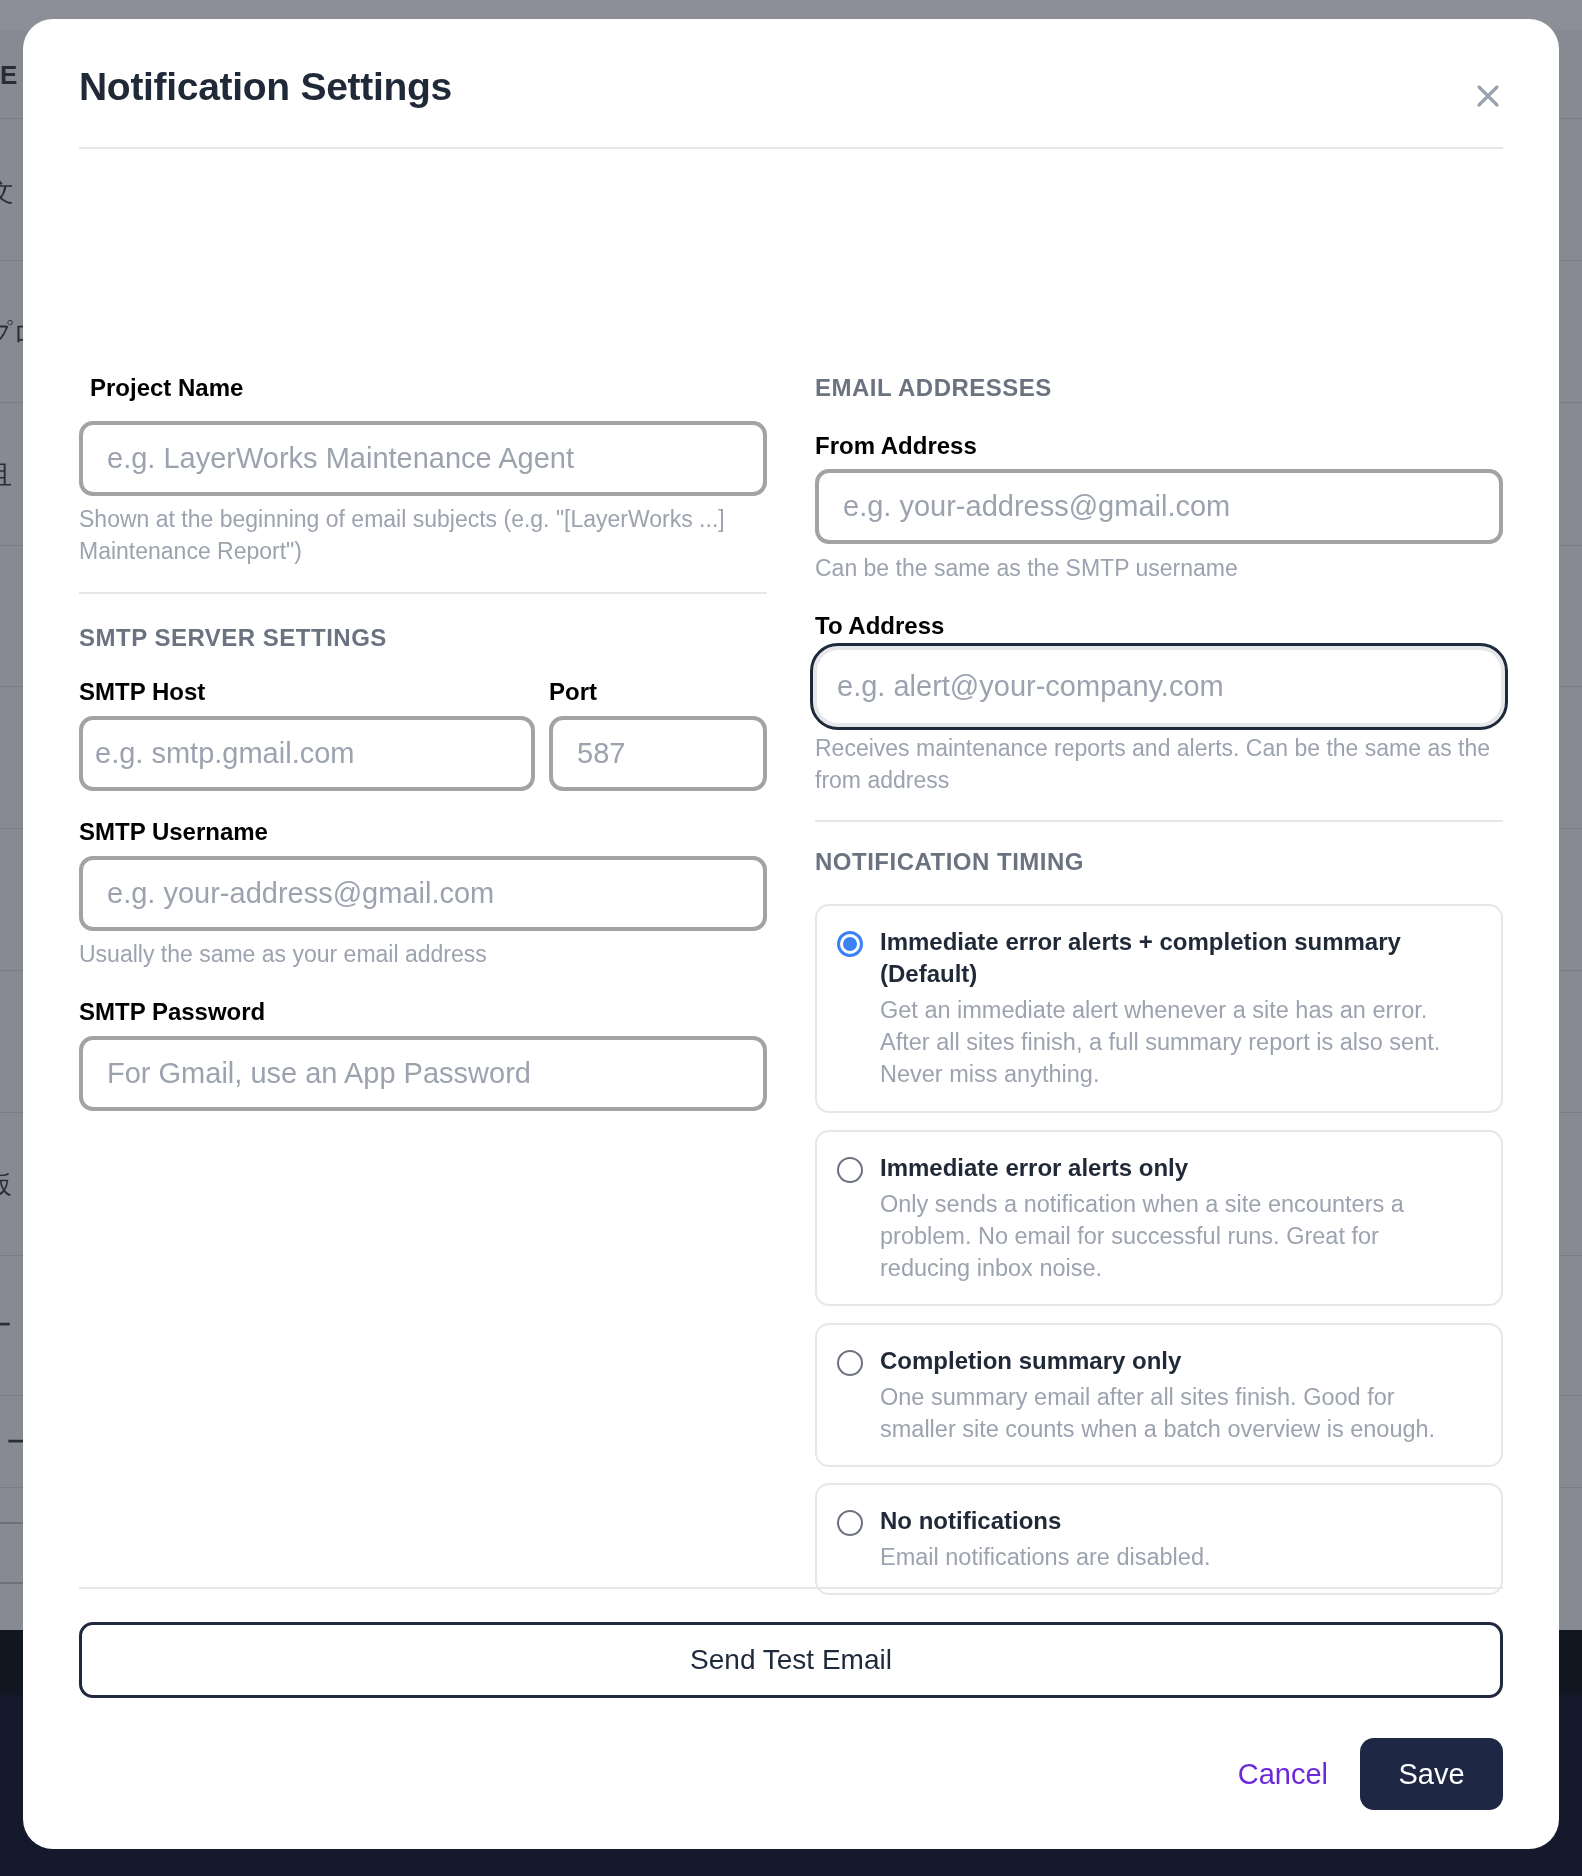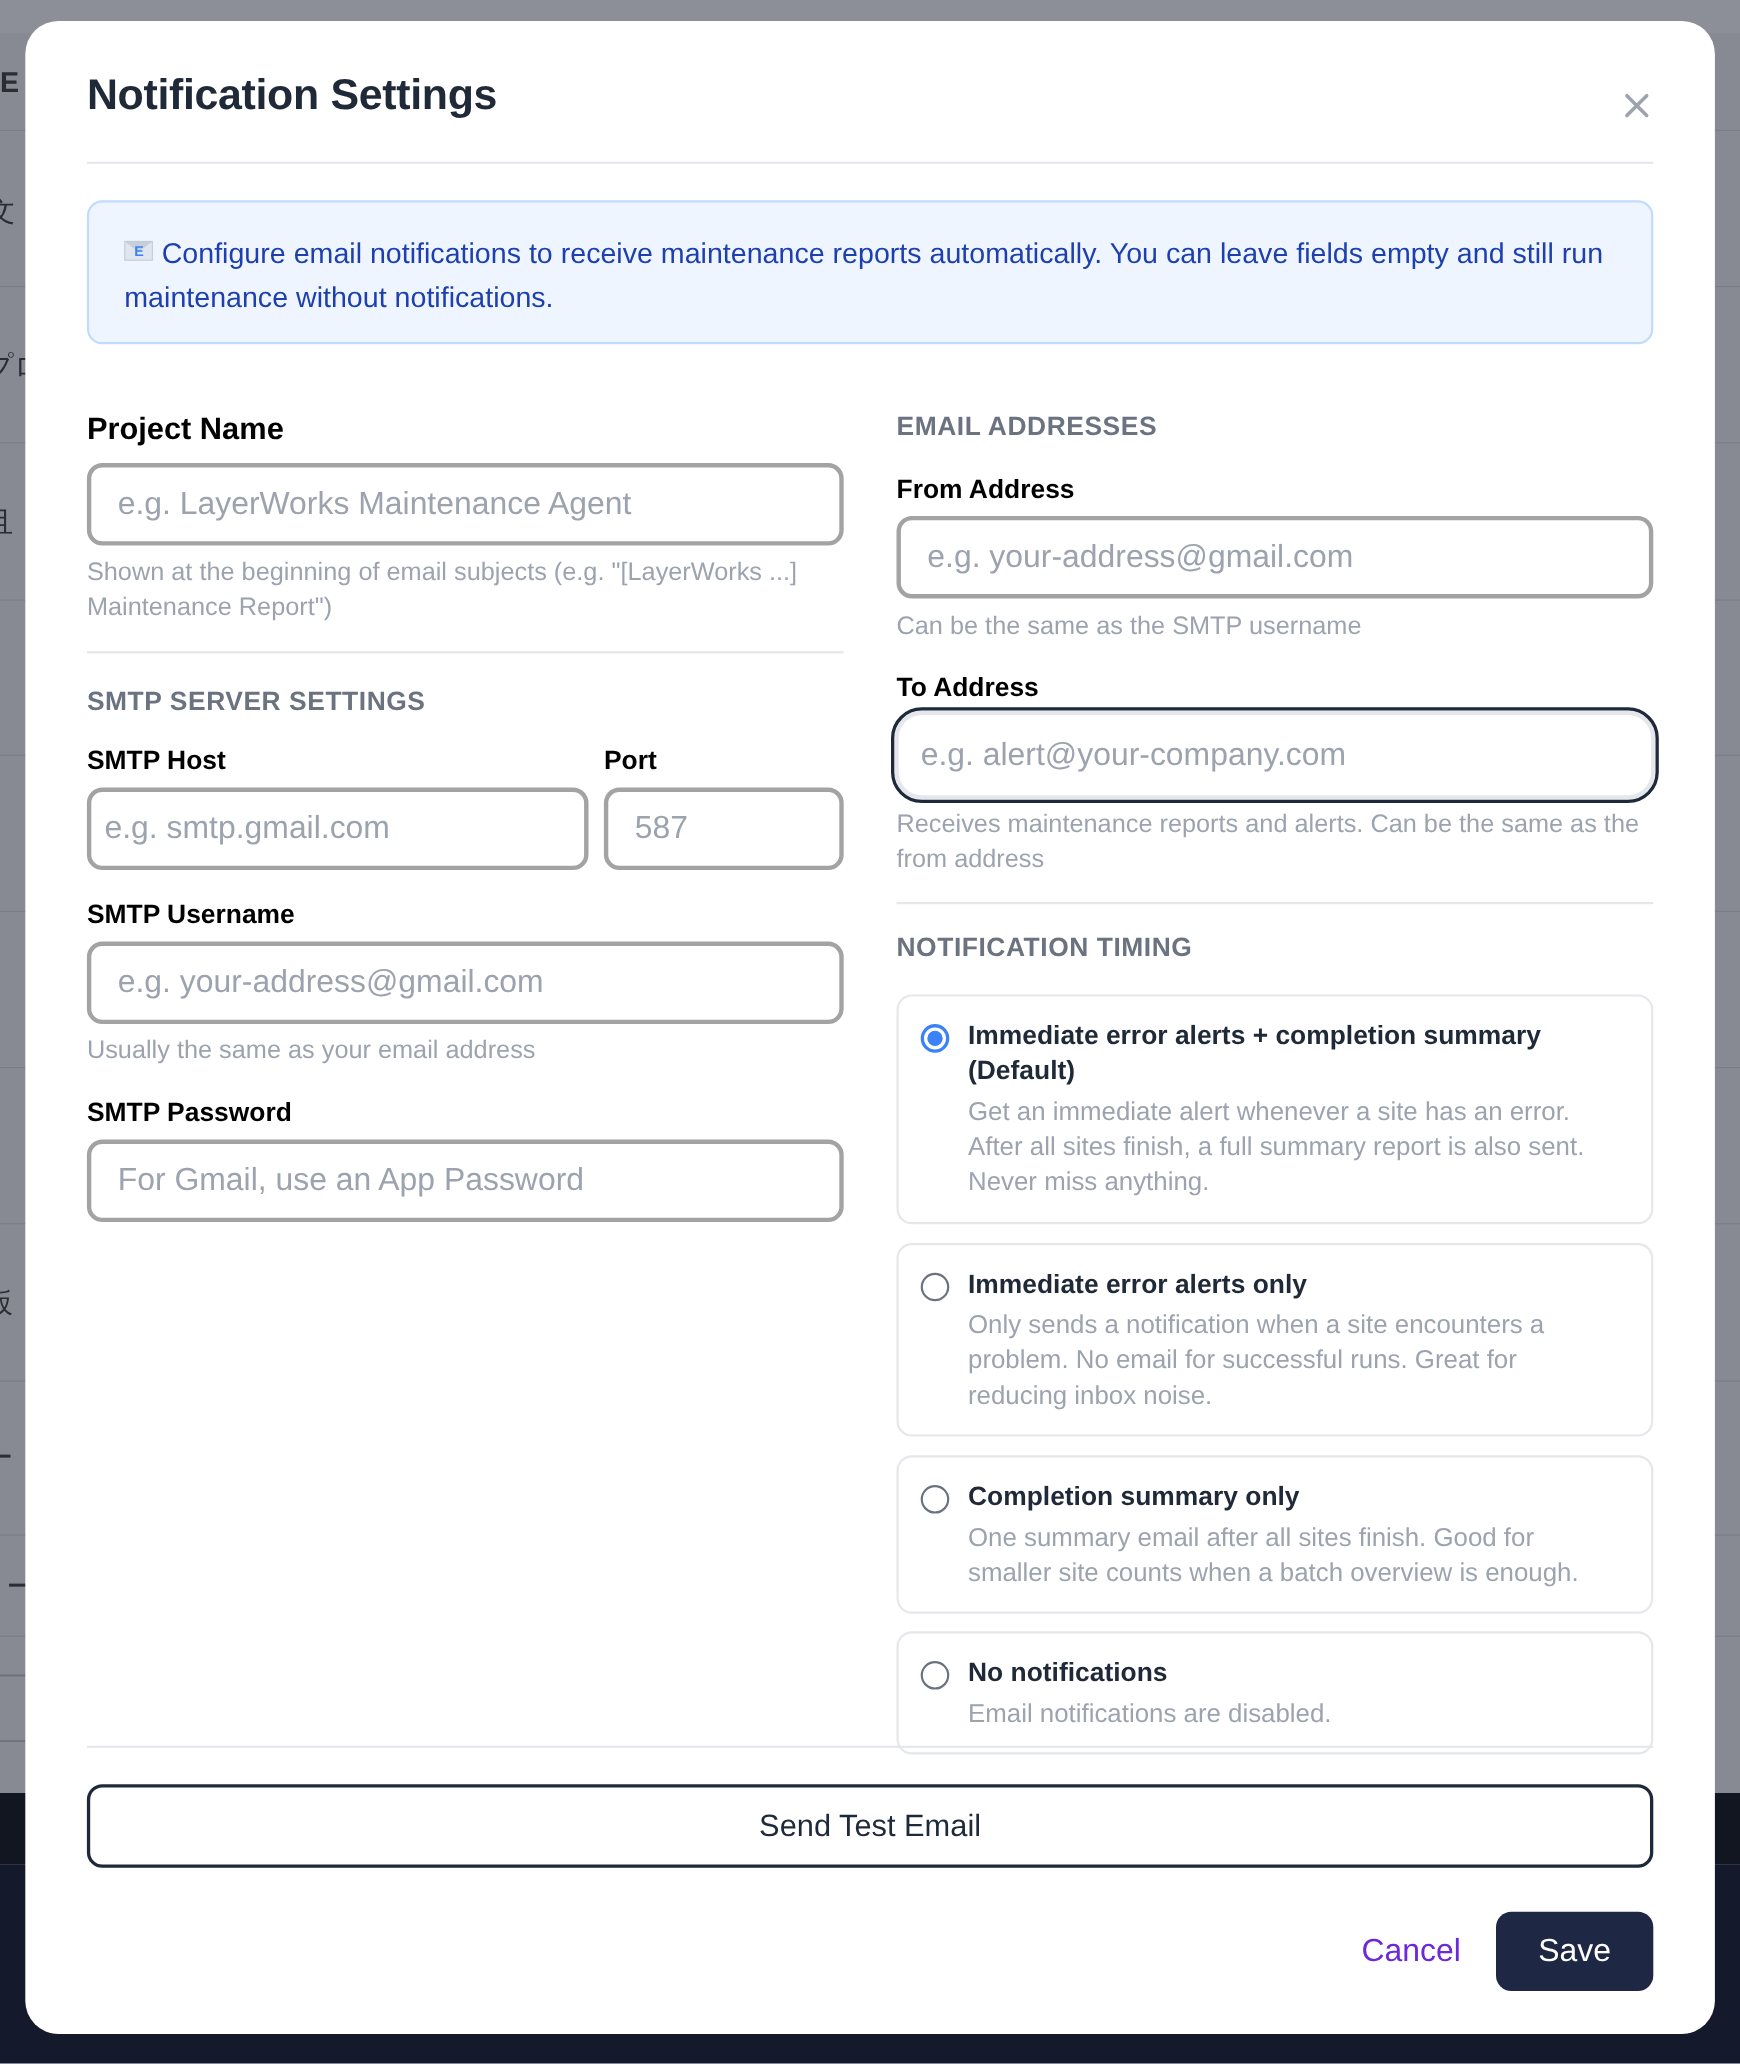--- a/index.html
+++ b/index.html
@@ -27,21 +27,21 @@
 
   .banner { position: absolute; left: 0; right: 0; top: 163px; height: 131px; background: #eff5ff; border: 2px solid #bfdbfe; border-radius: 14px; padding: 26px 32px 0 32px; color: #1e40af; font-size: 26px; line-height: 40px; }
   .banner-icon { display: inline-block; width: 26px; height: 18px; background: #dfe6ee; border: 1px solid #c3ccd6; position: relative; vertical-align: 2px; margin-right: 8px; }
   .banner-icon::before { content: ""; position: absolute; left: 0; top: 0; width: 0; height: 0; border-left: 12px solid transparent; border-right: 12px solid transparent; border-top: 9px solid #c7d0da; }
   .banner-icon::after { content: "E"; position: absolute; left: 8px; top: 1px; font-size: 13px; line-height: 15px; color: #3b82f6; font-weight: bold; }
 
   .col-left { position: absolute; left: 0; top: 340px; width: 688px; }
   .col-right { position: absolute; left: 736px; top: 340px; width: 688px; }
 
   .field-label { font-size: 24px; font-weight: bold; color: #000; display: block; }
-  .field-label.lg { font-size: 28px; }
+  .field-label.lg { font-size: 24px; margin-left: 11px; }
   .section-heading { font-size: 24px; font-weight: bold; color: #6b7280; letter-spacing: 0.5px; text-transform: uppercase; }
   .input { width: 100%; height: 75px; border: 4px solid #a3a3a3; border-radius: 14px; padding: 0 24px; font-size: 29px; color: #111827; font-family: "Liberation Sans", sans-serif; background: #fff; outline: none; }
   .input::placeholder { color: #9ca3af; }
   .input.focused { border: 3px solid #1e293b; box-shadow: inset 0 0 0 4px #e5e7eb; height: 87px; border-radius: 28px; }
   .hint { font-size: 23px; color: #9ca3af; line-height: 32px; }
 
   .abs { position: absolute; }
 
   .radio-card { position: absolute; left: 0; right: 0; border: 2px solid #e5e7eb; border-radius: 14px; background: #fff; cursor: pointer; }
   .radio { position: absolute; left: 20px; width: 26px; height: 26px; border-radius: 50%; border: 2px solid #6b7280; background: #fff; }
@@ -86,23 +86,20 @@
 <div class="modal">
   <div class="modal-inner">
     <h1 class="modal-title">Notification Settings</h1>
     <div class="close-btn">
       <svg viewBox="0 0 30 30">
         <path d="M6 6 L24 24 M24 6 L6 24" stroke="#9ca3af" stroke-width="3.2" stroke-linecap="round"></path>
       </svg>
     </div>
     <div class="divider" style="top:128px"></div>
 
-    <div class="banner">
-      <span class="banner-icon"></span><span>Configure email notifications to receive maintenance reports automatically. You can leave fields empty and still run maintenance without notifications.</span>
-    </div>
 
     <div class="col-left">
       <label class="field-label lg abs" style="top:15px">Project Name</label>
       <input class="input abs" style="top: 62px;" type="text" placeholder="e.g. LayerWorks Maintenance Agent">
       <div class="hint abs" style="top:144px; width:688px">Shown at the beginning of email subjects (e.g. "[LayerWorks ...] Maintenance Report")</div>
       <div class="divider" style="top:233px"></div>
 
       <div class="section-heading abs" style="top:265px">SMTP SERVER SETTINGS</div>
 
       <label class="field-label abs" style="top:319px">SMTP Host</label>

